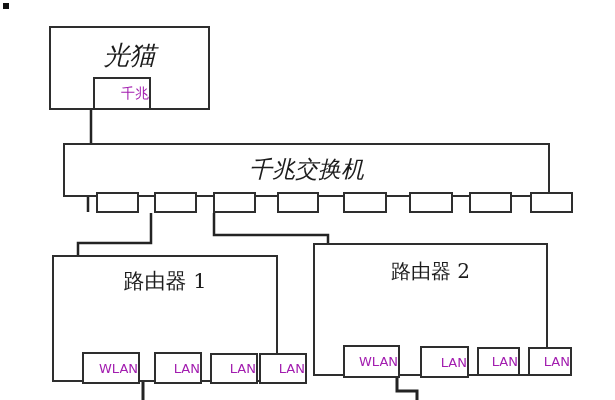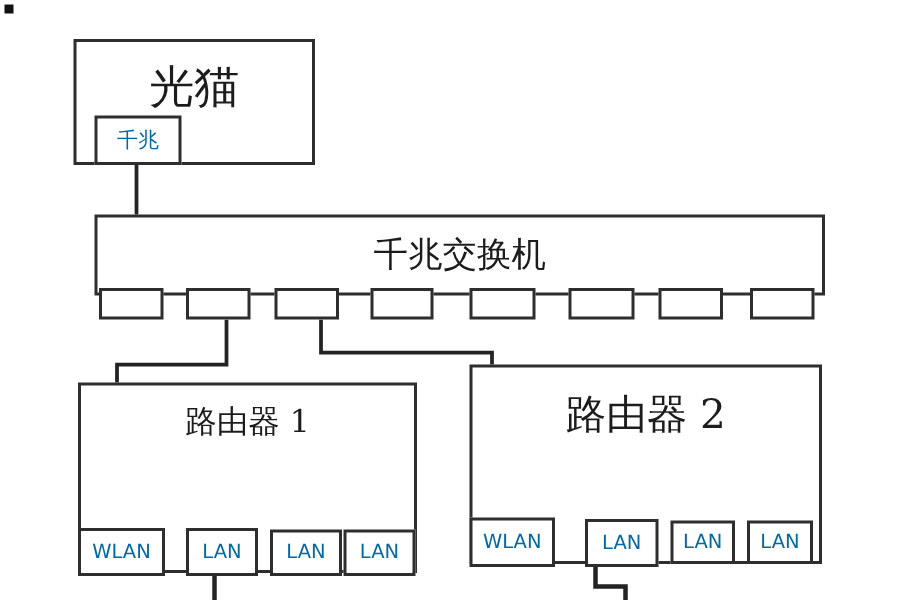--- a/index.html
+++ b/index.html
@@ -8,22 +8,22 @@
     font-family:"DejaVu Sans","Liberation Sans",sans-serif;color:#1c1c1c;
   }
   .box{position:absolute;border:2px solid #2e2e2e;background:#ffffff;box-sizing:border-box;}
   .title{
     position:absolute;left:0;right:0;text-align:center;
     font-family:"DejaVu Serif","Liberation Serif",serif;
     color:#1c1c1c;white-space:nowrap;
   }
   .port{
     position:absolute;border:2px solid #2e2e2e;background:#ffffff;box-sizing:border-box;
-    display:flex;align-items:center;justify-content:center;
-    font-size:13px;color:#0369a1;
+    display:flex;align-items:center;justify-content:flex-end;
+    font-size:13px;color:#a21caf;margin-left:30px;
   }
   .cn-port{font-family:"DejaVu Serif","Liberation Serif",serif;font-size:14px;}
   #cables{position:absolute;left:0;top:0;pointer-events:none;}
   #corner-square{position:absolute;left:3px;top:3px;width:6px;height:6px;background:#111;}
 </style>
 </head>
 <body>
 
 <div id="canvas">
 
@@ -31,27 +31,27 @@
 
   <svg id="cables" width="615" height="400" viewBox="0 0 615 400">
     <polyline points="91,110 91,162 88,162 88,212" fill="none" stroke="#232323" stroke-width="2.5"></polyline>
     <polyline points="151,213 151,243 78,243 78,353" fill="none" stroke="#232323" stroke-width="2.5"></polyline>
     <polyline points="214,213 214,235 328,235 328,347" fill="none" stroke="#232323" stroke-width="2.5"></polyline>
     <polyline points="143,381 143,400" fill="none" stroke="#232323" stroke-width="3"></polyline>
     <polyline points="397,374 397,391 417,391 417,400" fill="none" stroke="#232323" stroke-width="3"></polyline>
   </svg>
 
   <div class="box" style="left:49px;top:26px;width:161px;height:84px;">
-    <div class="title" style="top:10px;font-size:30px;">光猫</div>
+    <div class="title" style="top:10px;font-size:26px;font-style:italic;">光猫</div>
     <div class="port cn-port" style="left:12px;top:49px;width:58px;height:33px;">
       <span>千兆</span>
     </div>
   </div>
 
-  <div class="box" style="left:63px;top:143px;width:487px;height:54px;">
+  <div class="box" style="left:63px;top:143px;width:487px;height:54px;font-style:italic;">
     <div class="title" style="top:9px;font-size:23px;">千兆交换机</div>
     <div class="port" style="left:1px;top:47px;width:43px;height:21px;"></div>
     <div class="port" style="left:59px;top:47px;width:43px;height:21px;"></div>
     <div class="port" style="left:118px;top:47px;width:43px;height:21px;"></div>
     <div class="port" style="left:182px;top:47px;width:42px;height:21px;"></div>
     <div class="port" style="left:248px;top:47px;width:44px;height:21px;"></div>
     <div class="port" style="left:314px;top:47px;width:44px;height:21px;"></div>
     <div class="port" style="left:374px;top:47px;width:43px;height:21px;"></div>
     <div class="port" style="left:435px;top:47px;width:43px;height:21px;"></div>
   </div>
@@ -66,21 +66,21 @@
     </div>
     <div class="port" style="left:126px;top:96px;width:48px;height:31px;">
       <span>LAN</span>
     </div>
     <div class="port" style="left:175px;top:96px;width:48px;height:31px;">
       <span>LAN</span>
     </div>
   </div>
 
   <div class="box" style="left:313px;top:243px;width:235px;height:133px;">
-    <div class="title" style="top:13px;font-size:27px;">路由器 2</div>
+    <div class="title" style="top:13px;font-size:20px;">路由器 2</div>
     <div class="port" style="left:-2px;top:100px;width:57px;height:33px;">
       <span>WLAN</span>
     </div>
     <div class="port" style="left:75px;top:101px;width:49px;height:32px;">
       <span>LAN</span>
     </div>
     <div class="port" style="left:132px;top:102px;width:43px;height:29px;">
       <span>LAN</span>
     </div>
     <div class="port" style="left:183px;top:102px;width:44px;height:29px;">

